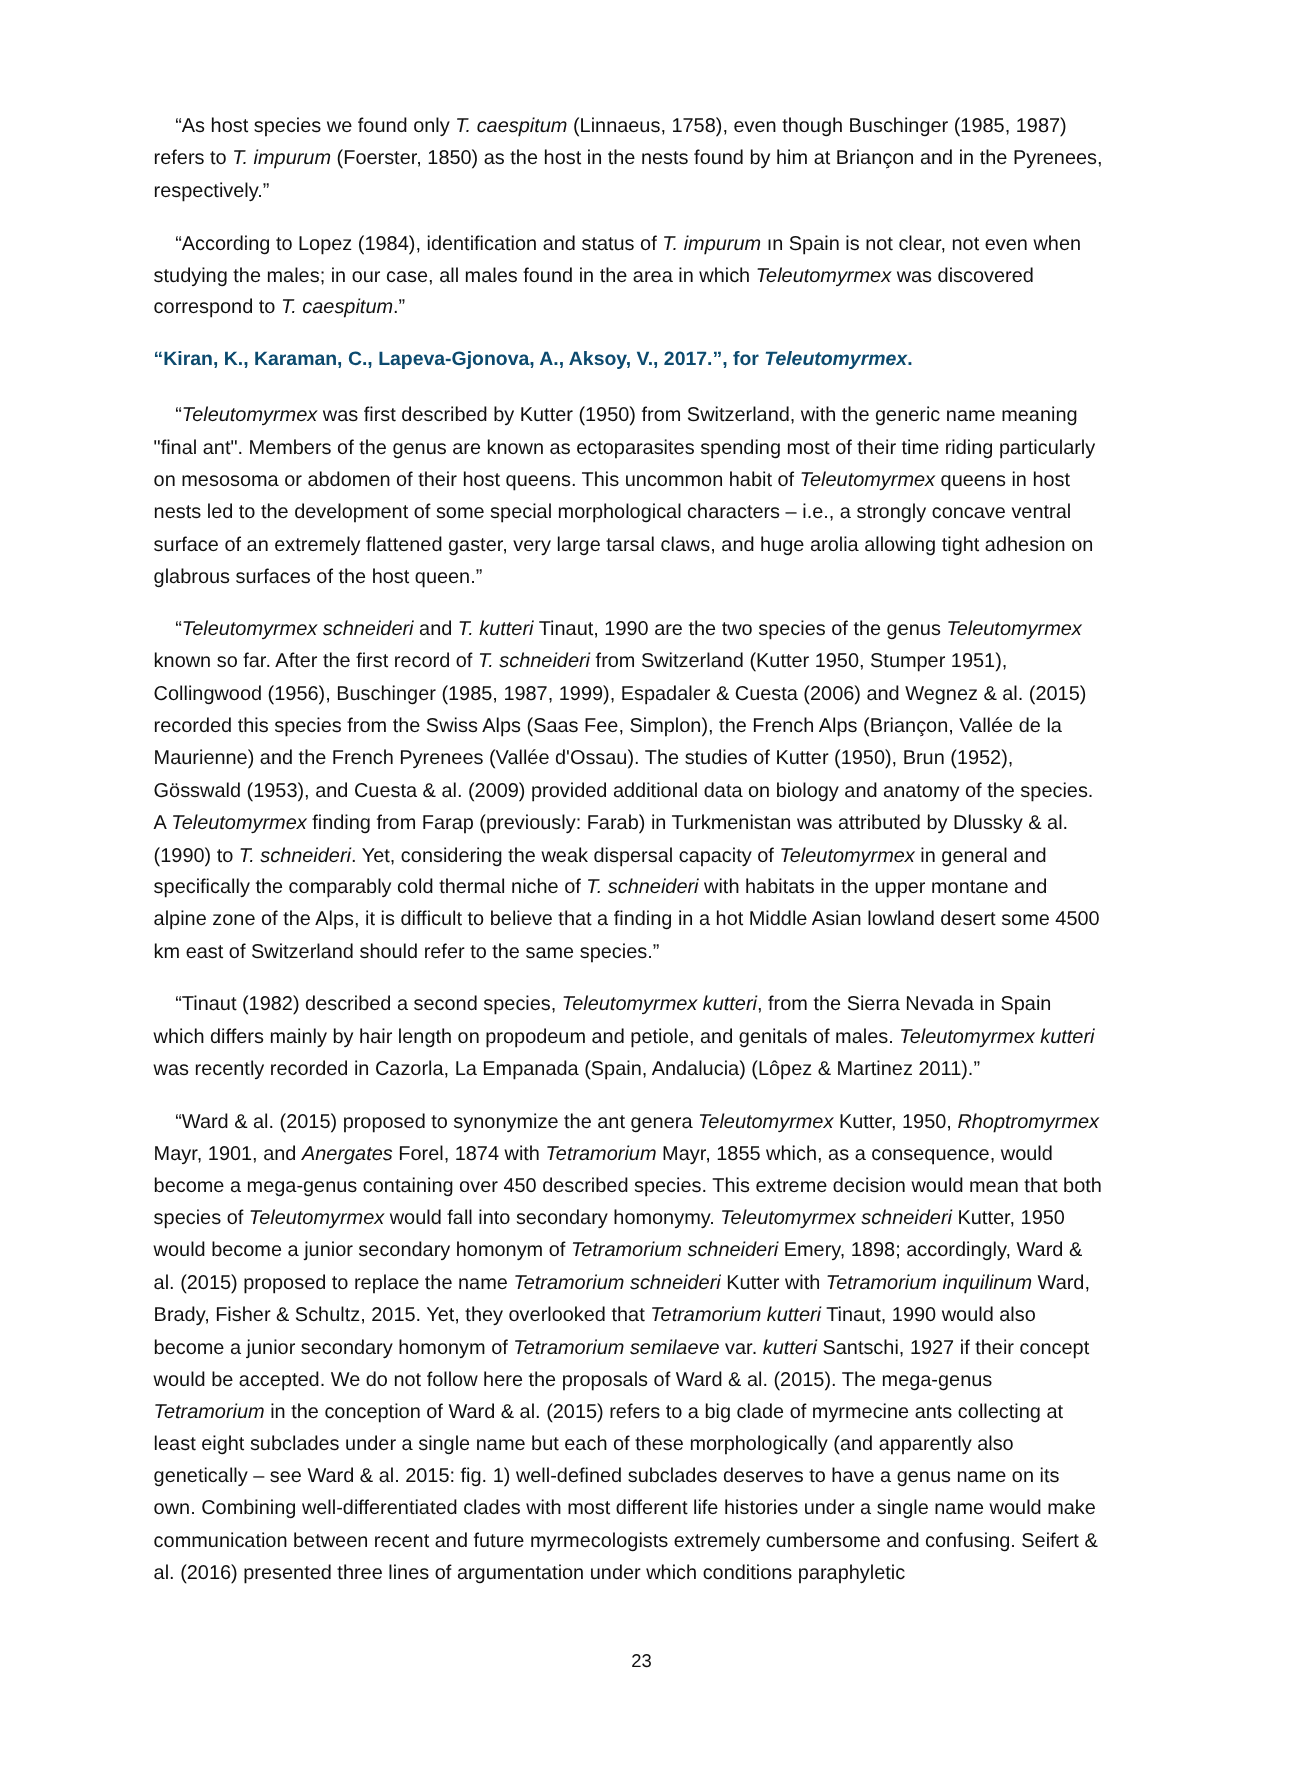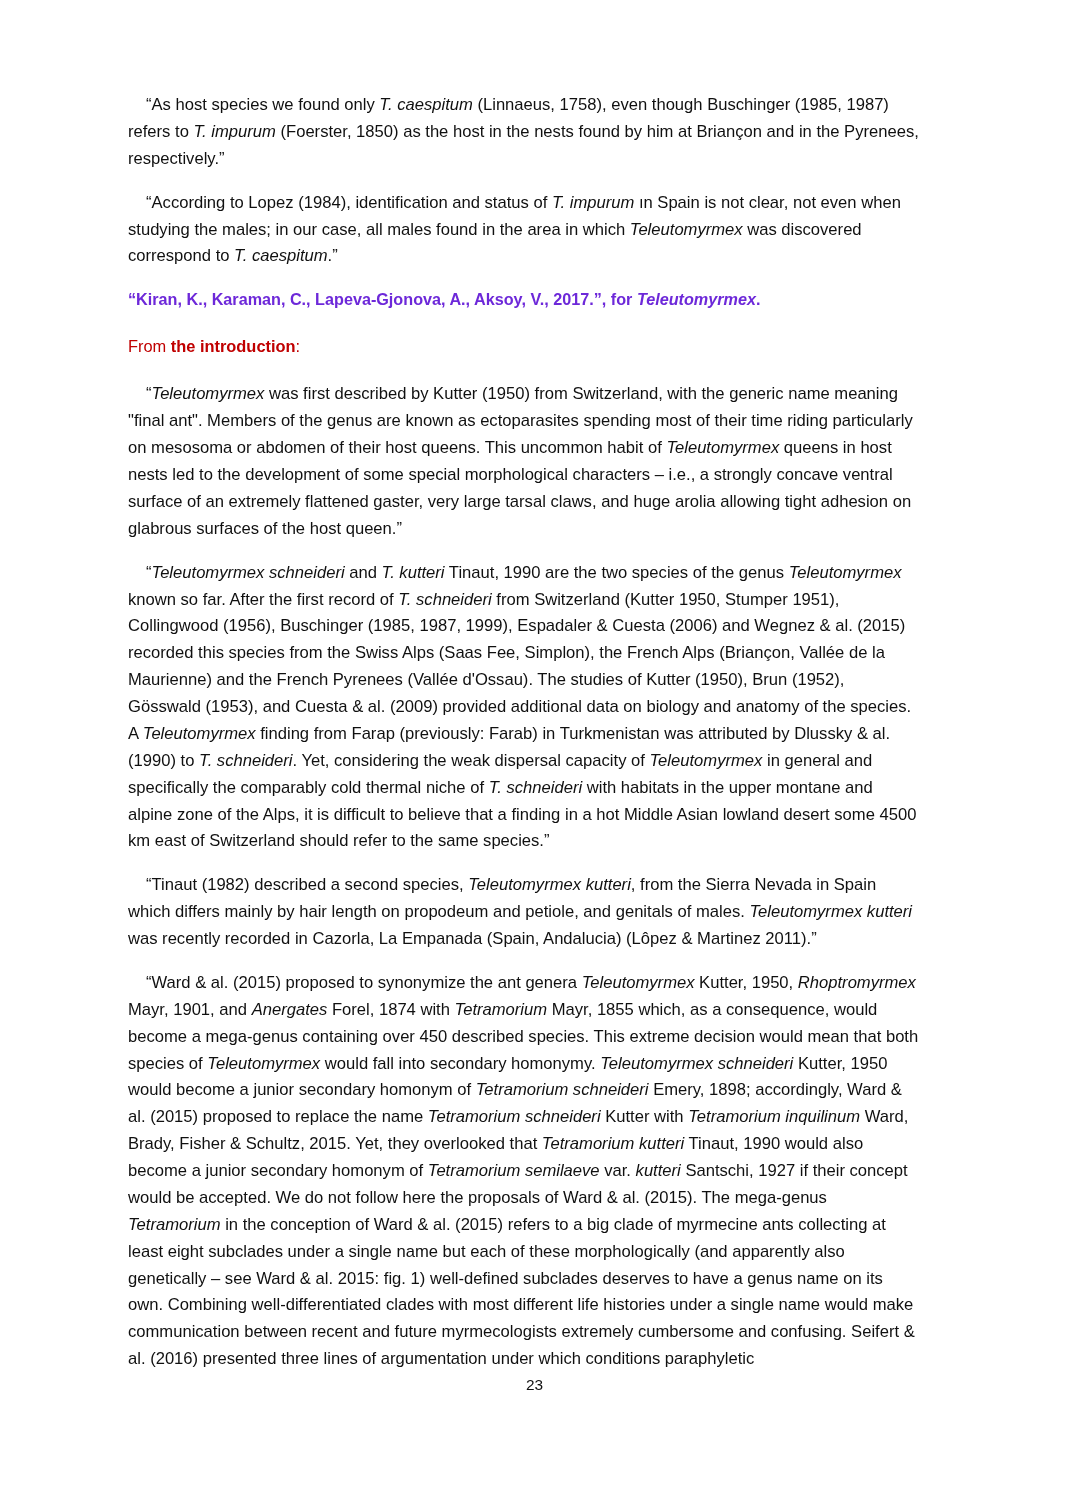--- a/index.html
+++ b/index.html
@@ -27,21 +27,21 @@
     text-align: left;
     text-indent: 18px;
     color: #101010;
   }
   p.bold-ref {
     margin: 0 0 20px 0;
     font-size: 16.2px;
     line-height: 1.6;
     font-weight: bold;
     text-indent: 0;
-    color: #6d28d9;
+    color: #0c4a6e;
   }
   p.section-head {
     margin: 0 0 22px 0;
     font-size: 16.4px;
     line-height: 1.6;
     color: #c00000;
     text-indent: 0;
   }
   p.section-head .strong {
     font-weight: bold;
@@ -67,23 +67,20 @@
   </p>
 
   <p class="para">
     <span>“According to Lopez (1984), identification and status of </span><i>T. impurum</i><span> ın Spain is not clear, not even when studying the males; in our case, all males found in the area in which </span><i>Teleutomyrmex</i><span> was discovered correspond to </span><i>T. caespitum</i><span>.”</span>
   </p>
 
   <p class="bold-ref">
     <span>“Kiran, K., Karaman, C., Lapeva-Gjonova, A., Aksoy, V., 2017.”, for </span><i>Teleutomyrmex</i><span>.</span>
   </p>
 
-  <p class="section-head">
-    <span>From </span><span class="strong">the introduction</span><span>:</span>
-  </p>
 
   <p class="para">
     <span>“</span><i>Teleutomyrmex</i><span> was first described by Kutter (1950) from Switzerland, with the generic name meaning "final ant". Members of the genus are known as ectoparasites spending most of their time riding particularly on mesosoma or abdomen of their host queens. This uncommon habit of </span><i>Teleutomyrmex</i><span> queens in host nests led to the development of some special morphological characters – i.e., a strongly concave ventral surface of an extremely flattened gaster, very large tarsal claws, and huge arolia allowing tight adhesion on glabrous surfaces of the host queen.”</span>
   </p>
 
   <p class="para">
     <span>“</span><i>Teleutomyrmex schneideri</i><span> and </span><i>T. kutteri</i><span> Tinaut, 1990 are the two species of the genus </span><i>Teleutomyrmex</i><span> known so far. After the first record of </span><i>T. schneideri</i><span> from Switzerland (Kutter 1950, Stumper 1951), Collingwood (1956), Buschinger (1985, 1987, 1999), Espadaler &amp; Cuesta (2006) and Wegnez &amp; al. (2015) recorded this species from the Swiss Alps (Saas Fee, Simplon), the French Alps (Briançon, Vallée de la Maurienne) and the French Pyrenees (Vallée d'Ossau). The studies of Kutter (1950), Brun (1952), Gösswald (1953), and Cuesta &amp; al. (2009) provided additional data on biology and anatomy of the species. A </span><i>Teleutomyrmex</i><span> finding from Farap (previously: Farab) in Turkmenistan was attributed by Dlussky &amp; al. (1990) to </span><i>T. schneideri</i><span>. Yet, considering the weak dispersal capacity of </span><i>Teleutomyrmex</i><span> in general and specifically the comparably cold thermal niche of </span><i>T. schneideri</i><span> with habitats in the upper montane and alpine zone of the Alps, it is difficult to believe that a finding in a hot Middle Asian lowland desert some 4500 km east of Switzerland should refer to the same species.”</span>
   </p>
 
   <p class="para">

